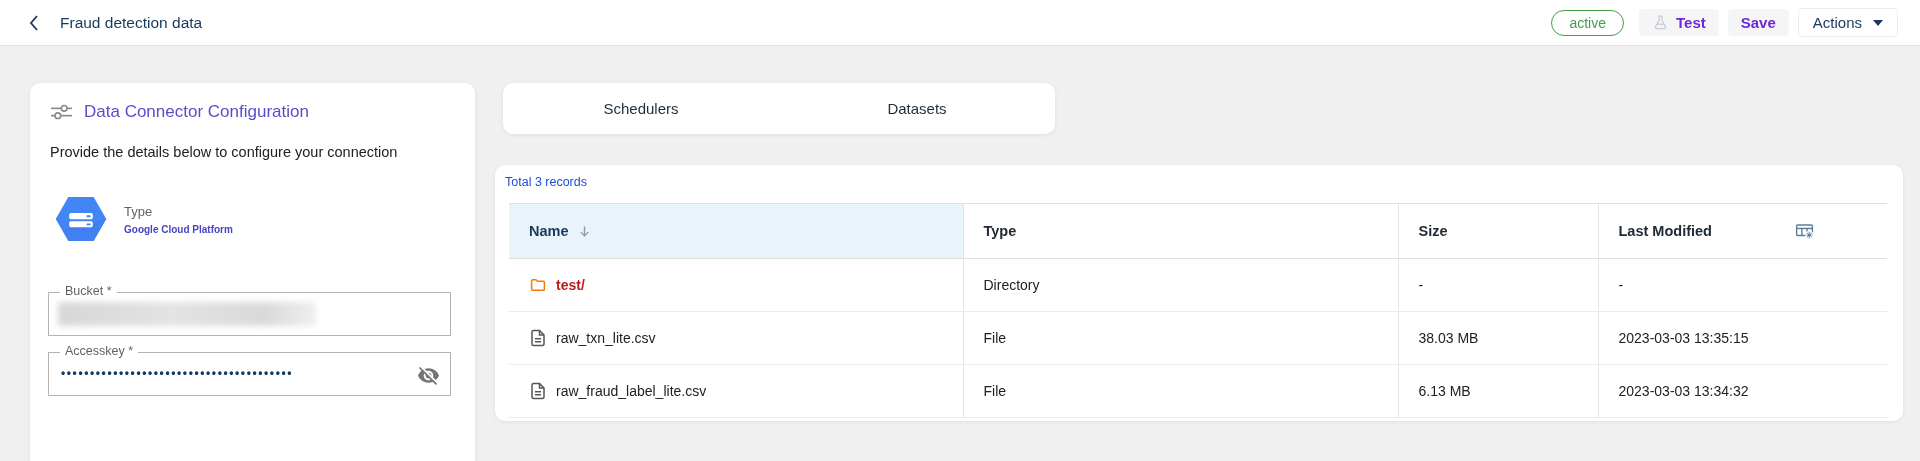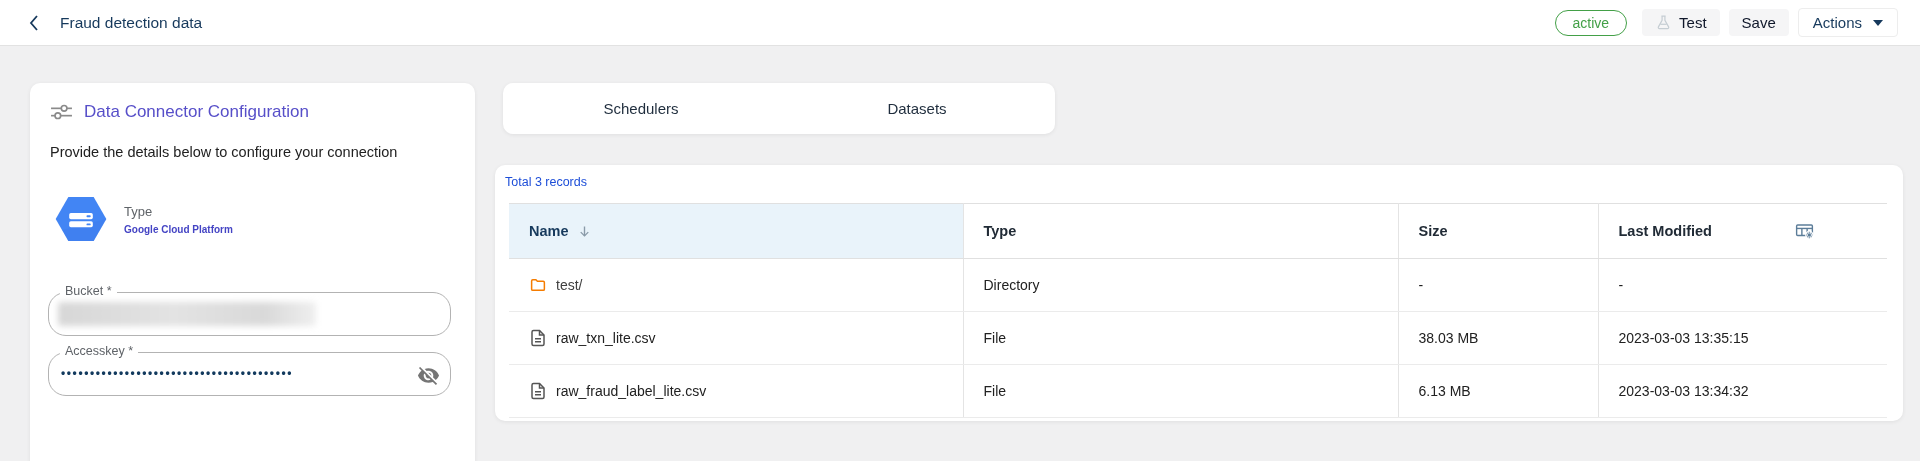--- a/index.html
+++ b/index.html
@@ -7,39 +7,39 @@
   .screen{position:relative;width:1920px;height:461px;background:#f0f0f1;overflow:hidden;}
 
   
   .topbar{position:absolute;top:0;left:0;width:1920px;height:46px;background:#ffffff;
           border-bottom:1px solid #e2e2e2;display:flex;align-items:center;box-sizing:border-box;}
   .back-btn{margin-left:20px;width:28px;height:28px;display:flex;align-items:center;justify-content:center;cursor:pointer;}
   .page-title{margin-left:12px;font-size:15.5px;font-weight:500;color:#16395c;}
   .topbar-right{margin-left:auto;display:flex;align-items:center;gap:9px;padding-right:22px;}
   .status-pill{border:1.5px solid #43a047;color:#43a047;border-radius:16px;padding:4px 17px;font-size:14px;background:#fff;}
   .btn{display:flex;align-items:center;gap:7px;border-radius:4px;padding:5px 13px;font-size:15px;border:none;cursor:default;}
-  .btn.disabled{background:#f5f5f6;color:#0f172a;}
+  .btn.disabled{background:#f5f5f6;color:#6d28d9;font-weight:bold;}
   .btn.actions{background:#ffffff;color:#16395c;font-weight:500;border:1px solid #ededed;cursor:pointer;padding:5px 14px;}
   .caret{display:inline-block;width:0;height:0;border-left:5px solid transparent;border-right:5px solid transparent;
          border-top:6px solid #16395c;margin-left:4px;}
 
   
   .card{position:absolute;background:#fff;border-radius:10px;box-shadow:0 1px 4px rgba(0,0,0,0.07);}
 
   
   .connector-card{left:30px;top:83px;width:445px;height:400px;}
   .panel-header{position:absolute;top:19px;left:20px;display:flex;align-items:center;gap:11px;}
   .panel-title{font-size:17px;font-weight:500;color:#574fc9;}
   .panel-subtitle{position:absolute;top:61px;left:20px;font-size:14.5px;color:#212121;}
   .type-row{position:absolute;top:112px;left:24px;display:flex;align-items:center;gap:16px;}
   .type-meta{display:flex;flex-direction:column;gap:5px;}
   .type-label{font-size:13px;color:#5f6368;}
   .type-value{font-size:10px;font-weight:600;color:#4444c4;}
 
-  .field{position:absolute;left:18px;width:403px;height:44px;border:1px solid #b3b3b3;border-radius:18px;box-sizing:border-box;}
+  .field{position:absolute;left:18px;width:403px;height:44px;border:1px solid #b3b3b3;border-radius:0;box-sizing:border-box;}
   .field-bucket{top:209px;}
   .field-accesskey{top:269px;}
   .field-label{position:absolute;top:-9px;left:11px;background:#fff;padding:0 5px;font-size:12.5px;color:#5f6368;}
   .blur-value{position:absolute;left:9px;top:9px;width:258px;height:24px;border-radius:3px;
               background:linear-gradient(90deg,#d7d7d7 0%,#e3e3e3 45%,#d9d9d9 80%,#efefef 100%);filter:blur(3px);}
   .masked{position:absolute;left:12px;top:13px;font-size:12px;font-weight:bold;color:#123a5e;letter-spacing:1.6px;white-space:nowrap;}
   .eye-btn{position:absolute;right:10px;top:10px;width:24px;height:24px;cursor:pointer;display:flex;align-items:center;justify-content:center;}
 
   
   .tabs-bar{left:503px;top:83px;width:552px;height:51px;display:flex;align-items:center;border-radius:10px;}
@@ -51,21 +51,21 @@
   .table-card{left:495px;top:165px;width:1408px;height:256px;}
   .total-records{position:absolute;top:10px;left:10px;font-size:12.5px;color:#1d4ed8;}
   table.files{position:absolute;top:38px;left:14px;border-collapse:collapse;table-layout:fixed;width:1378px;font-size:14px;}
   table.files th,table.files td{text-align:left;padding:0 17px 0 20px;box-sizing:border-box;}
   table.files th{height:55px;font-size:14.5px;font-weight:700;color:#212b36;
                  border-top:1px solid #e0e0e0;border-bottom:1px solid #e0e0e0;background:#fff;}
   table.files th.sorted{background:#e9f3fa;color:#16395c;}
   table.files th:not(:last-child),table.files td:not(:last-child){border-right:1px solid #e4e4e4;}
   table.files td{height:52px;color:#212121;border-bottom:1px solid #ebebeb;background:#fff;}
   .name-cell{display:flex;align-items:center;gap:9px;height:52px;}
-  .dir-name{color:#404040;font-weight:400;}
+  .dir-name{color:#b91c1c;font-weight:700;}
   .th-flex{display:flex;align-items:center;gap:8px;}
   .th-last{display:flex;align-items:center;justify-content:space-between;padding-right:55px;}
   .icon16{width:18px;height:18px;flex:none;}
 </style>
 </head>
 <body>
 
 <div class="screen">
 
   <div class="topbar">

